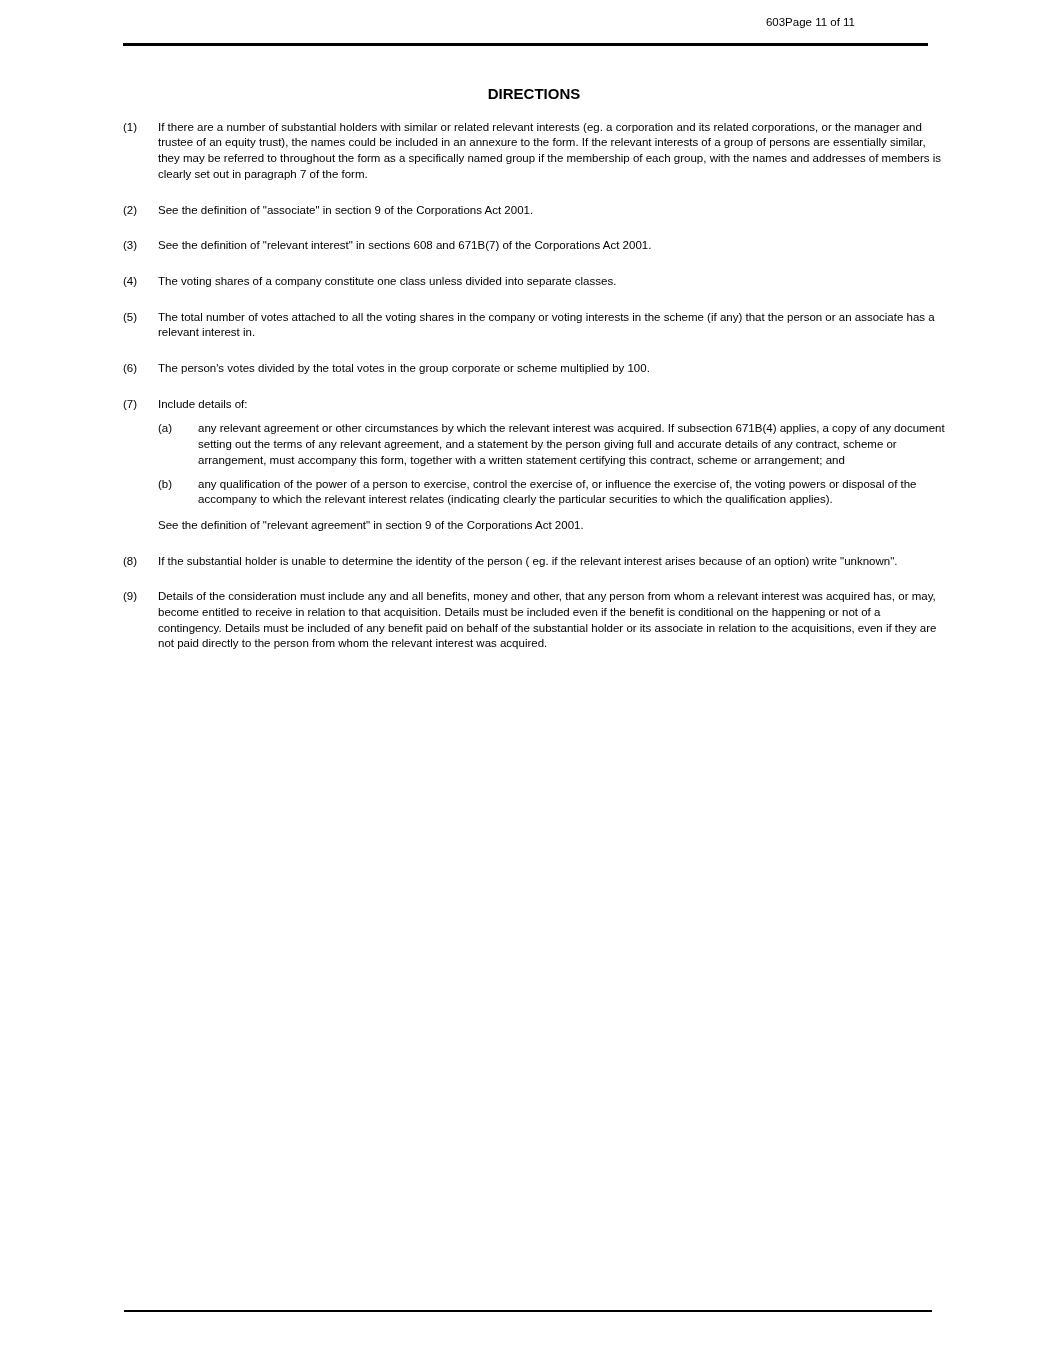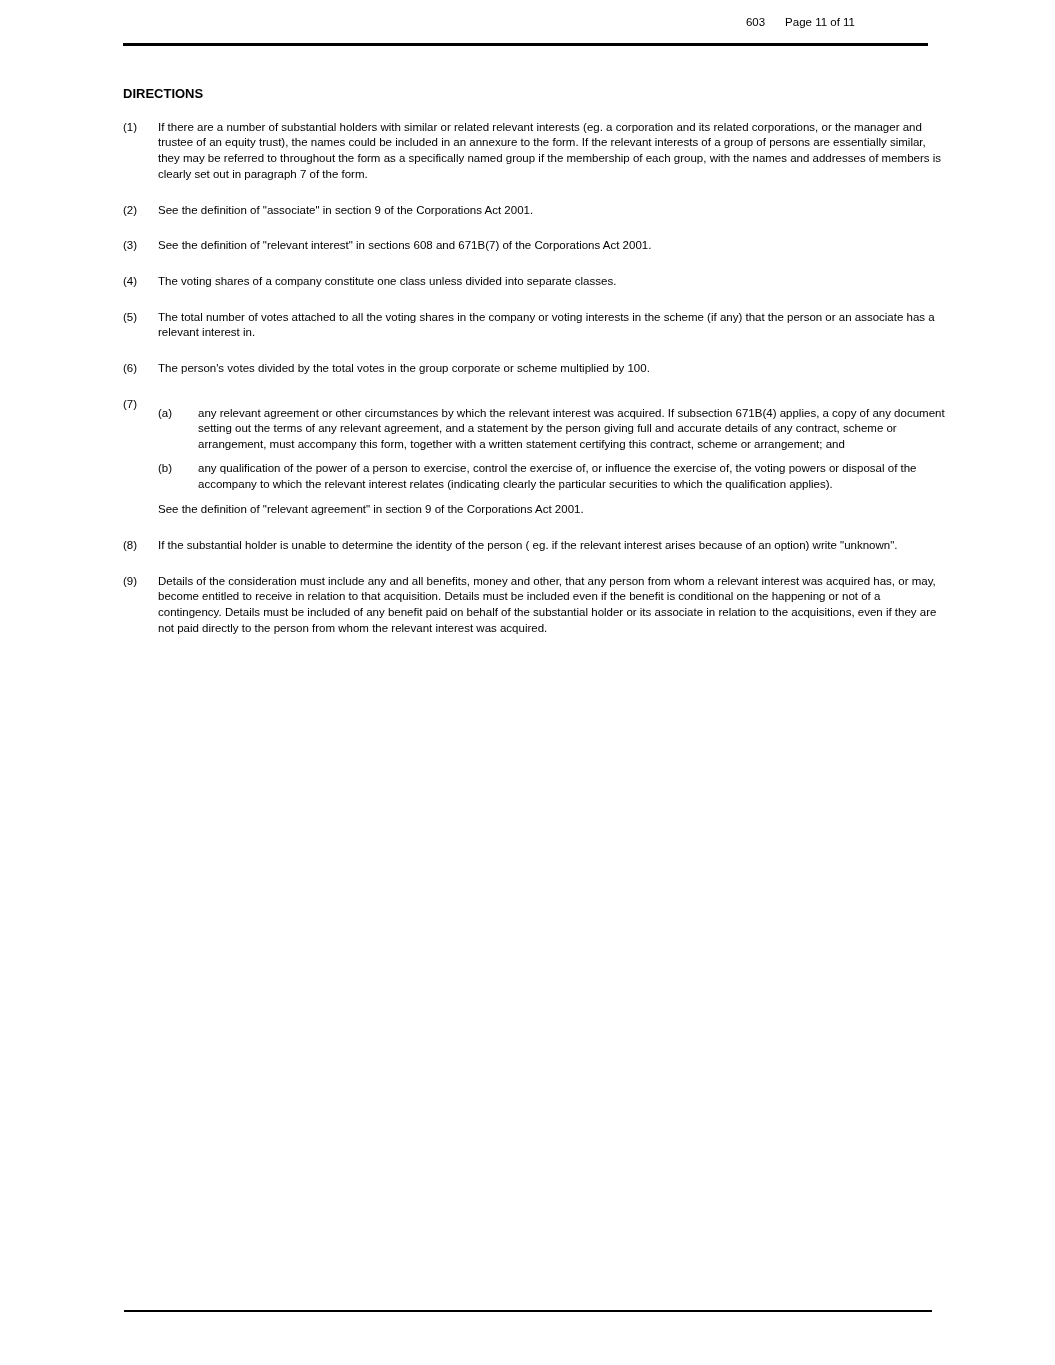--- a/index.html
+++ b/index.html
@@ -20,41 +20,40 @@
   }
   .page-header {
     position: absolute;
     top: 15px;
     left: 0;
     width: 855px;
     text-align: right;
     white-space: nowrap;
   }
   .page-header .form-number {
-    margin-right: 20px;
   }
   .top-rule {
     position: absolute;
     top: 43px;
     left: 123px;
     width: 805px;
     height: 3px;
     background: #000000;
   }
   .content {
     position: absolute;
     top: 86px;
     left: 123px;
     width: 822px;
   }
   .doc-title {
-    text-align: left;
+    text-align: center;
     font-weight: bold;
     margin: 0 0 18px 0;
-    font-size: 13px;
+    font-size: 15px;
   }
   .item {
     display: flex;
     margin-bottom: 20px;
   }
   .item .num {
     flex: 0 0 35px;
   }
   .item .txt {
     flex: 1;
@@ -125,20 +124,21 @@
     </div>
 
     <div class="item">
       <span class="num">(6)</span>
       <span class="txt">The person's votes divided by the total votes in the group corporate or scheme multiplied by 100.</span>
     </div>
 
     <div class="item">
       <span class="num">(7)</span>
       <div class="txt">
+        <div>Include details of:</div>
         <div class="sub-list">
           <div class="subitem">
             <span class="subnum">(a)</span>
             <span class="subtxt">any relevant agreement or other circumstances by which the relevant interest was acquired. If subsection 671B(4) applies, a copy of any document setting out the terms of any relevant agreement, and a statement by the person giving full and accurate details of any contract, scheme or arrangement, must accompany this form, together with a written statement certifying this contract, scheme or arrangement; and</span>
           </div>
           <div class="subitem">
             <span class="subnum">(b)</span>
             <span class="subtxt">any qualification of the power of a person to exercise, control the exercise of, or influence the exercise of, the voting powers or disposal of the accompany to which the relevant interest relates (indicating clearly the particular securities to which the qualification applies).</span>
           </div>
         </div>

